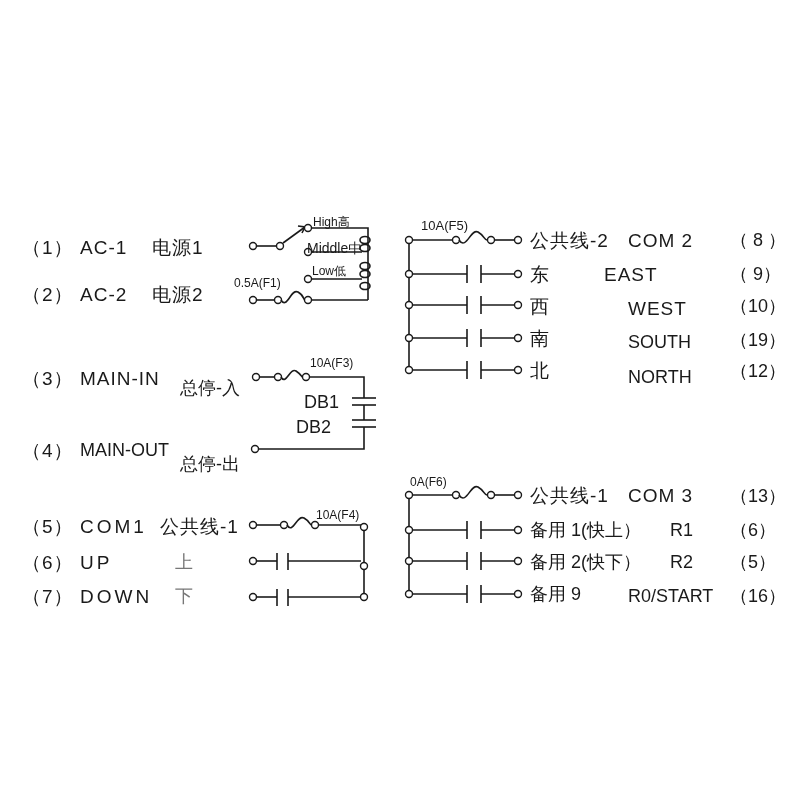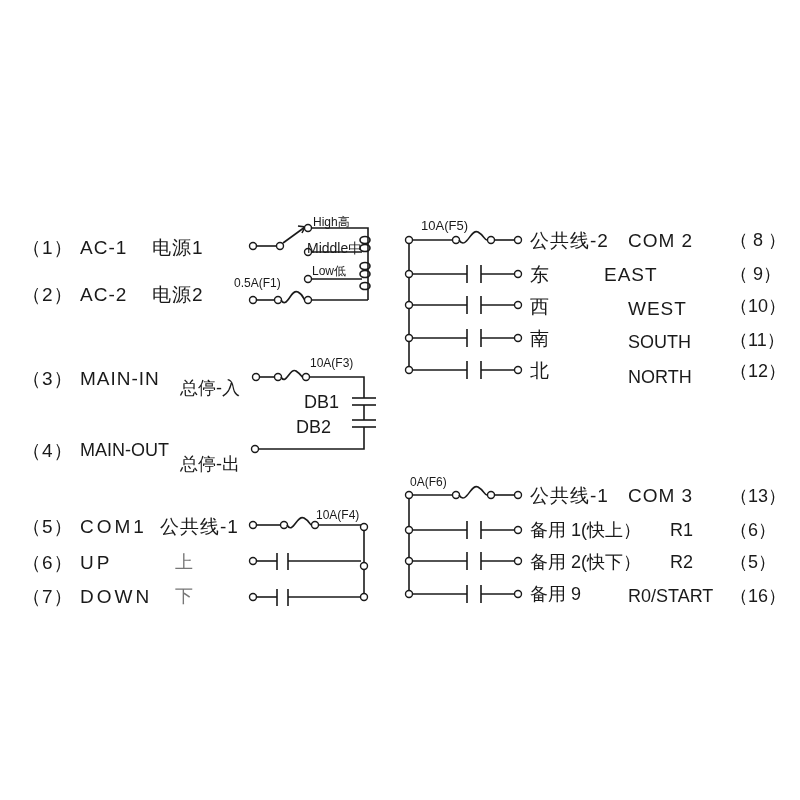--- a/index.html
+++ b/index.html
@@ -227,21 +227,21 @@
   <span class="lbl mid" style="left:730px;top:265px">（ 9）</span>
 </div>
 <div>
   <span class="lbl big" style="left:530px;top:297px">西</span>
   <span class="lbl big" style="left:628px;top:299px">WEST</span>
   <span class="lbl mid" style="left:730px;top:297px">（10）</span>
 </div>
 <div>
   <span class="lbl big" style="left:530px;top:329px">南</span>
   <span class="lbl mid" style="left:628px;top:333px">SOUTH</span>
-  <span class="lbl mid" style="left:730px;top:331px">（11）</span>
+  <span class="lbl mid" style="left:730px;top:331px">（19）</span>
 </div>
 <div>
   <span class="lbl big" style="left:530px;top:361px">北</span>
   <span class="lbl mid" style="left:628px;top:368px">NORTH</span>
   <span class="lbl mid" style="left:730px;top:362px">（12）</span>
 </div>
 
 <span class="lbl xs" style="left:410px;top:476px">0A(F6)</span>
 <div>
   <span class="lbl big" style="left:530px;top:486px">公共线-1</span>

